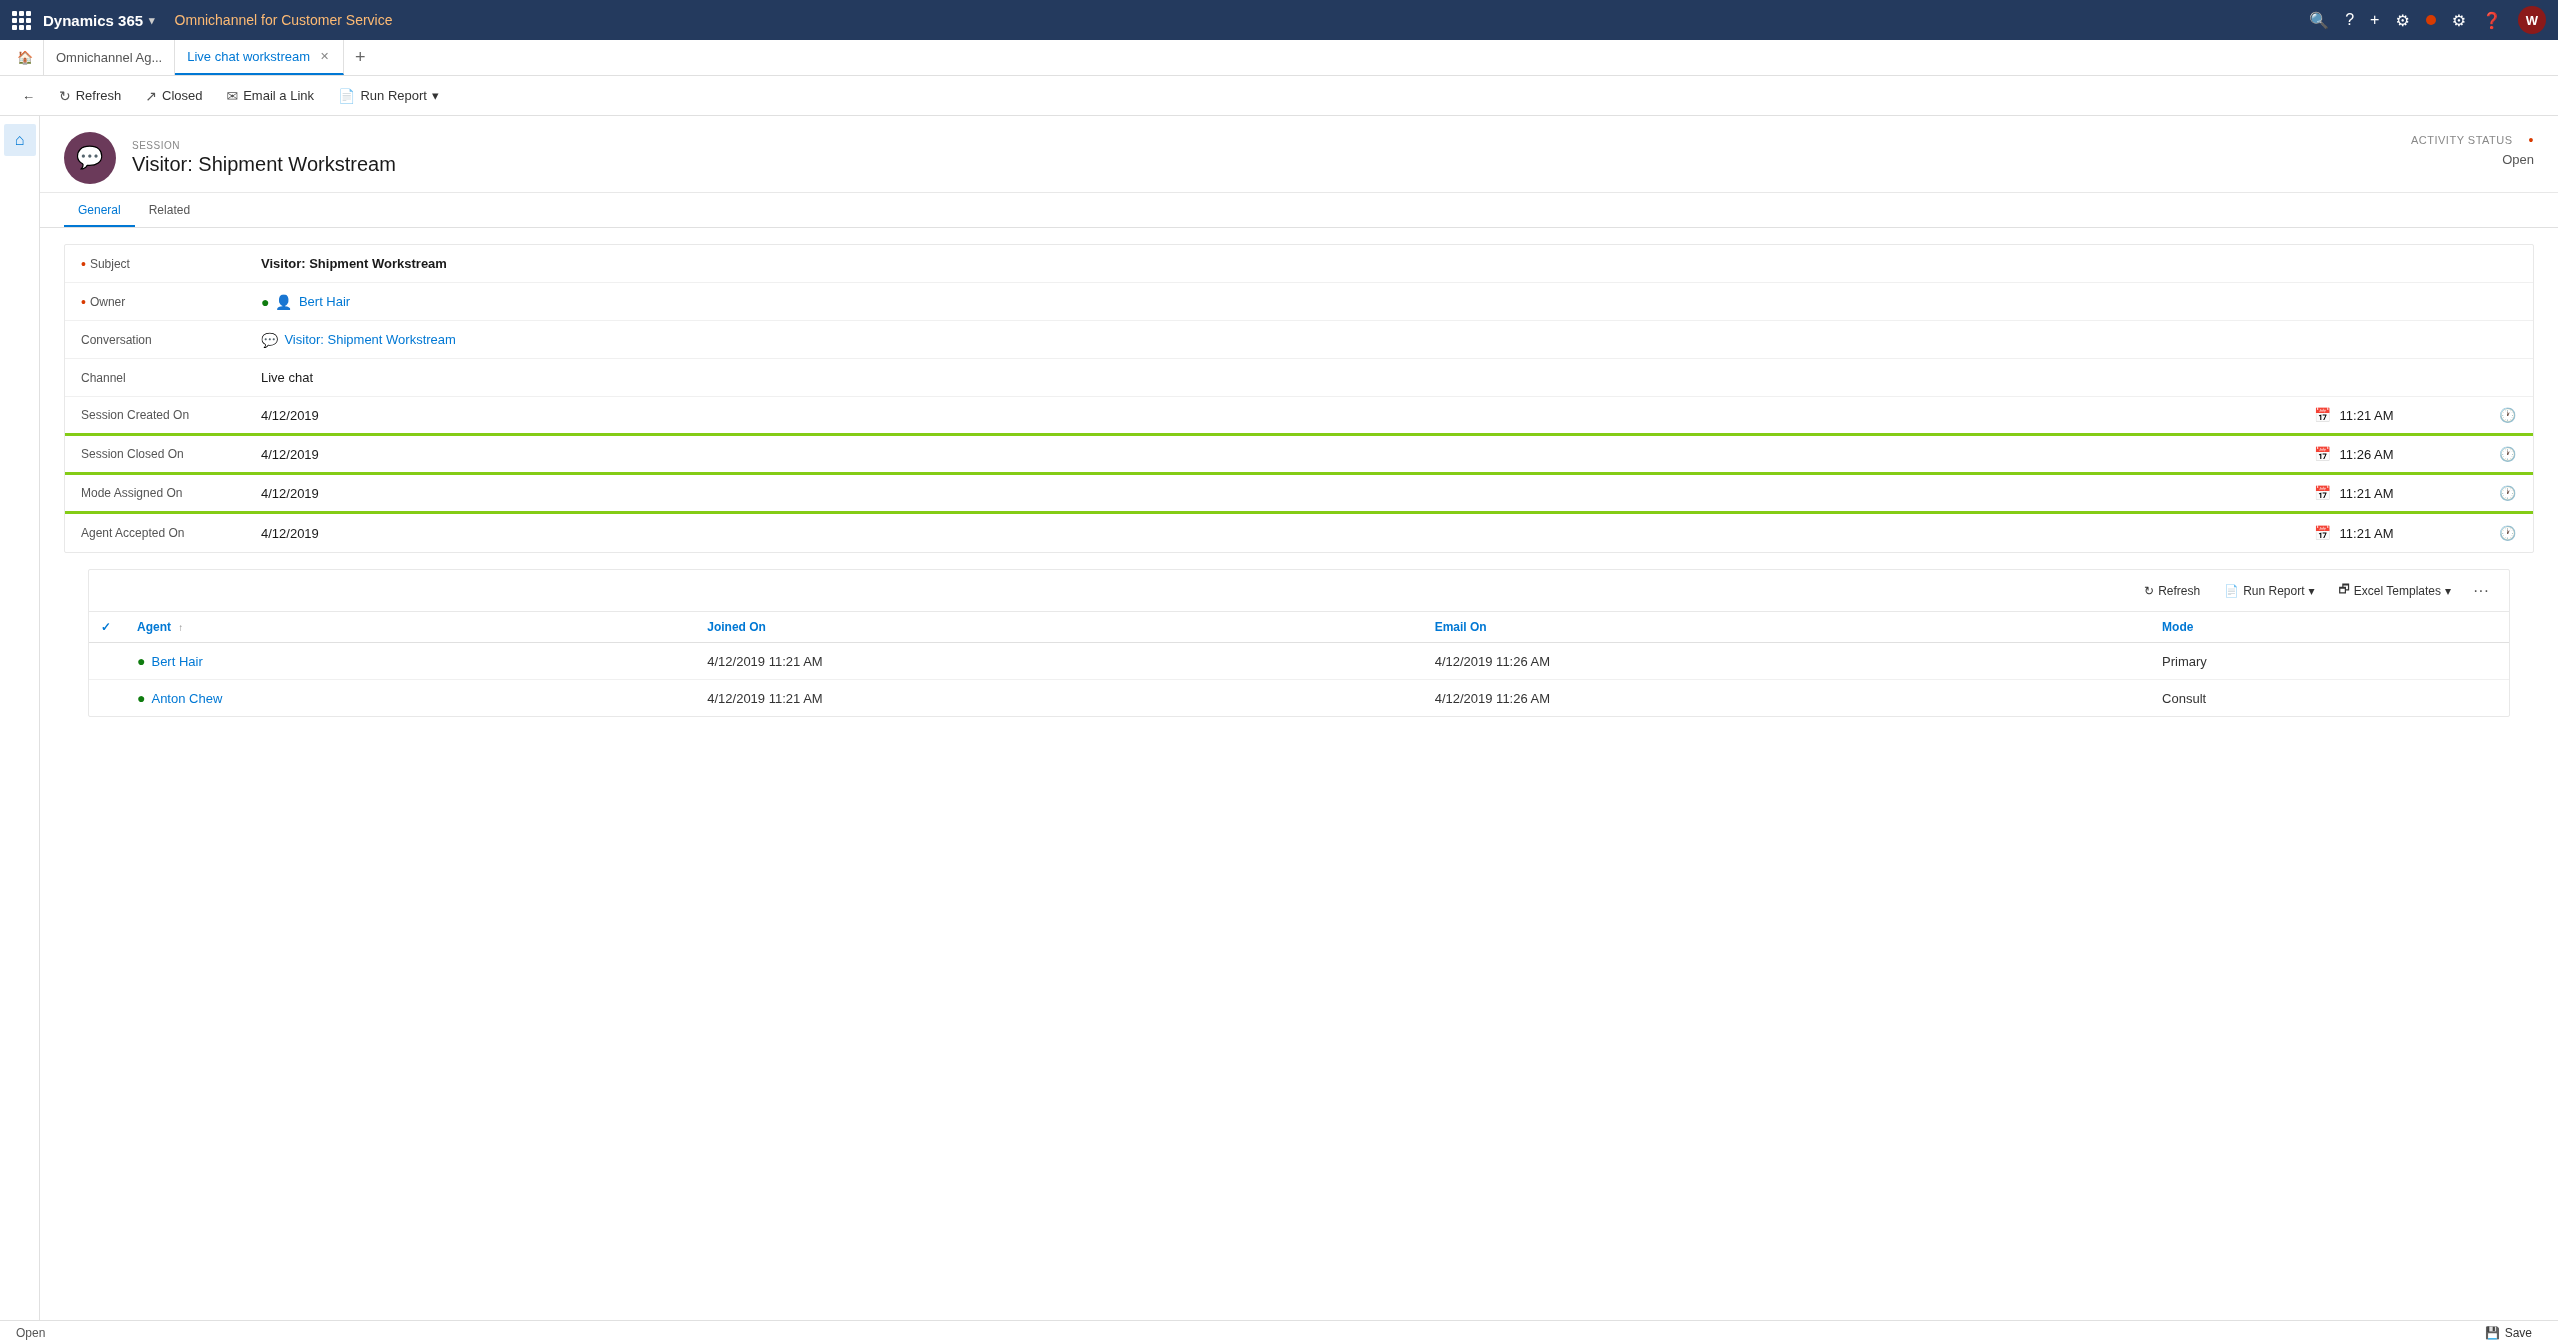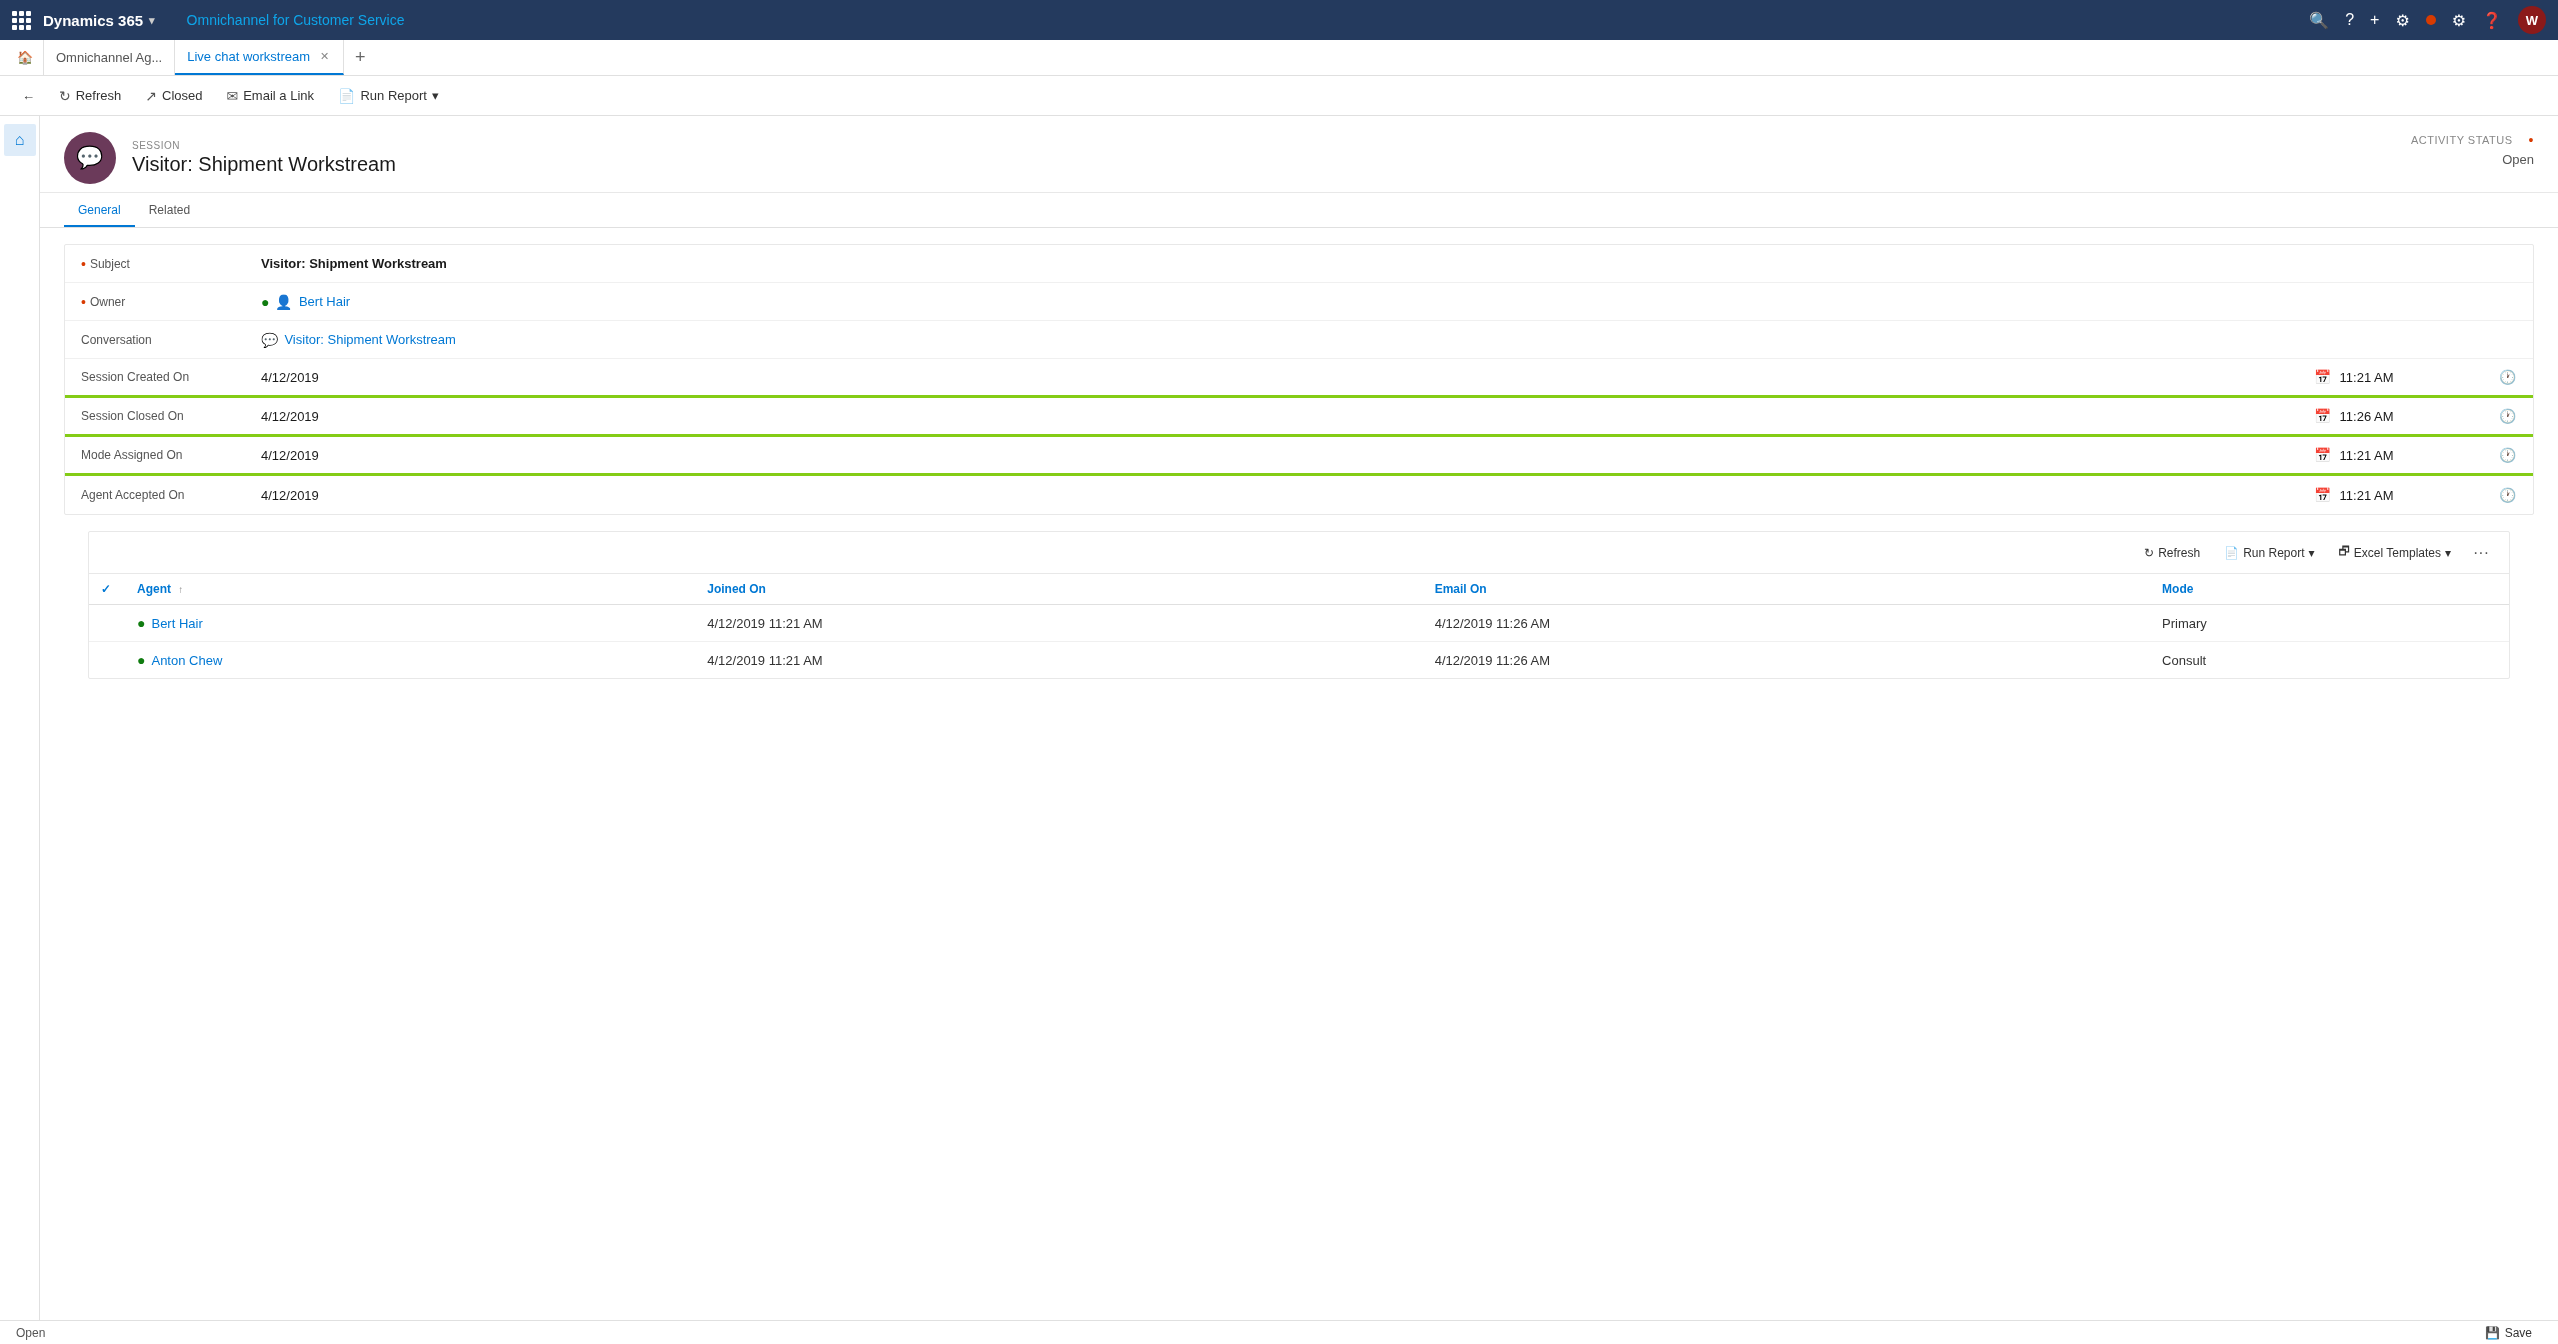--- a/index.html
+++ b/index.html
@@ -29,21 +29,21 @@
     }
     .top-nav-title {
       font-size: 15px;
       font-weight: 600;
       color: white;
       display: flex;
       align-items: center;
       gap: 6px;
     }
     .top-nav-title .chevron { font-size: 11px; color: #ccc; }
-    .top-nav-app { font-size: 14px; color: #0ea5e9; margin-left: 20px; }
+    .top-nav-app { font-size: 14px; color: #fdba74; margin-left: 8px; }
     .top-nav-spacer { flex: 1; }
     .top-nav-icons { display: flex; align-items: center; gap: 16px; }
     .top-nav-icon { color: white; font-size: 16px; cursor: pointer; }
     .top-nav-avatar {
       width: 28px; height: 28px; border-radius: 50%;
       background: #8b1a1a;
       display: flex; align-items: center; justify-content: center;
       color: white; font-size: 13px; font-weight: 600; cursor: pointer;
     }
     .status-dot-red {
@@ -435,20 +435,28 @@
         <div class="form-row">
           <div class="form-label">
             <span>Conversation</span>
           </div>
           <div class="form-value">
             <span class="field-icon">💬</span>
             <a>Visitor: Shipment Workstream</a>
           </div>
         </div>
 
+        <div class="form-row">
+          <div class="form-label">
+            <span>Channel</span>
+          </div>
+          <div class="form-value">
+            <span>Live chat</span>
+          </div>
+        </div>
 
         <div class="date-field">
           <div class="form-label">
             <span>Session Created On</span>
           </div>
           <div class="form-value">
             <span>4/12/2019</span>
           </div>
           <span class="date-icon">📅</span>
           <div class="form-value">

